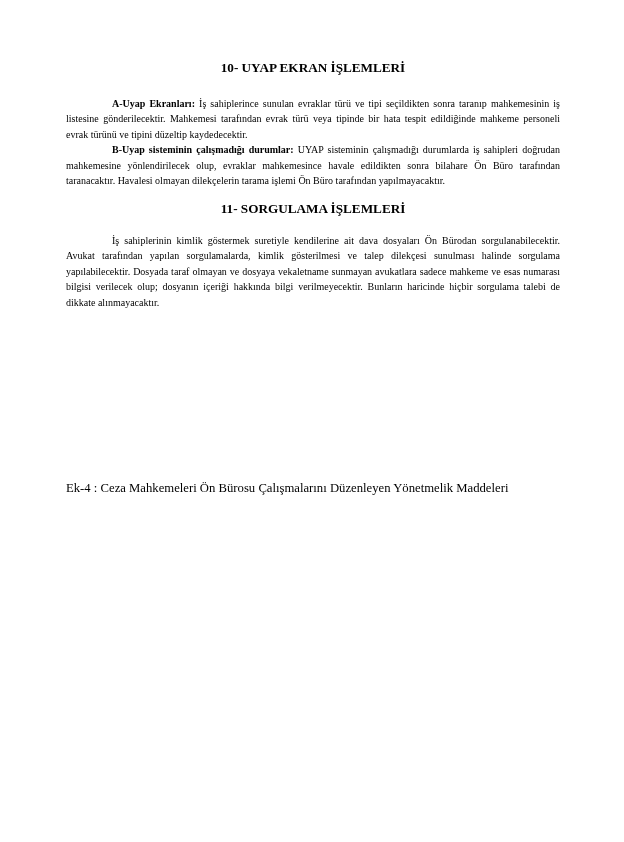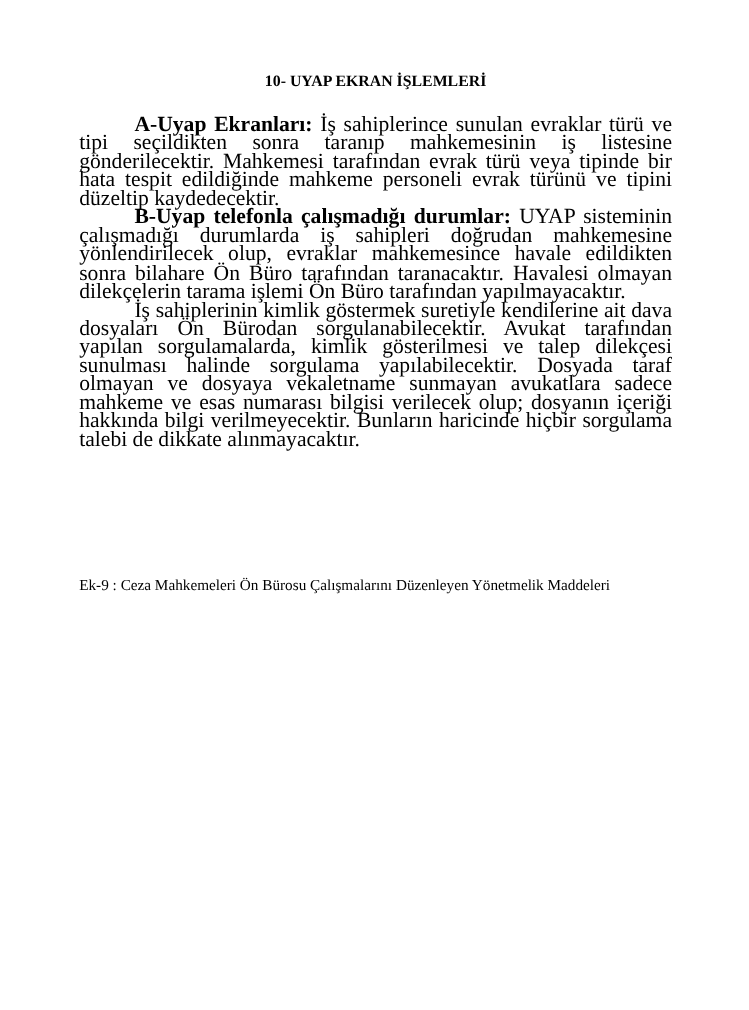--- a/index.html
+++ b/index.html
@@ -21,21 +21,21 @@
   .doc-heading {
     text-align: center;
     font-weight: bold;
     font-size: 13.2px;
     line-height: 15px;
     margin: 0;
   }
   .heading-10 { margin-bottom: 21px; }
   .heading-11 { margin-top: 12px; margin-bottom: 17px; }
   .para {
-    font-size: 18px;
+    font-size: 10px;
     line-height: 15.45px;
     text-align: justify;
     text-indent: 46px;
     margin: 0;
   }
   .bold { font-weight: bold; }
   .para-12 { margin-top: 18px; }
   .attachments {
     position: absolute;
     left: 66px;
@@ -94,30 +94,31 @@
 <body>
 
 <div class="page">
 
   <div class="content">
 
     <p class="doc-heading heading-10">10- UYAP EKRAN İŞLEMLERİ</p>
 
     <p class="para"><span class="bold">A-Uyap Ekranları:</span><span> İş sahiplerince sunulan evraklar türü ve tipi seçildikten sonra taranıp mahkemesinin iş listesine gönderilecektir. Mahkemesi tarafından evrak türü veya tipinde bir hata tespit edildiğinde mahkeme personeli evrak türünü ve tipini düzeltip kaydedecektir.</span></p>
 
-    <p class="para"><span class="bold">B-Uyap telefonla çalışmadığı durumlar:</span><span> UYAP sisteminin çalışmadığı durumlarda iş sahipleri doğrudan mahkemesine yönlendirilecek olup, evraklar mahkemesince havale edildikten sonra bilahare Ön Büro tarafından taranacaktır. Havalesi olmayan dilekçelerin tarama işlemi Ön Büro tarafından yapılmayacaktır.</span></p>
-
+    <p class="para"><span class="bold">B-Uyap sisteminin çalışmadığı durumlar:</span><span> UYAP sisteminin çalışmadığı durumlarda iş sahipleri doğrudan mahkemesine yönlendirilecek olup, evraklar mahkemesince havale edildikten sonra bilahare Ön Büro tarafından taranacaktır. Havalesi olmayan dilekçelerin tarama işlemi Ön Büro tarafından yapılmayacaktır.</span></p>
+
+    <p class="doc-heading heading-11">11- SORGULAMA İŞLEMLERİ</p>
 
     <p class="para">İş sahiplerinin kimlik göstermek suretiyle kendilerine ait dava dosyaları Ön Bürodan sorgulanabilecektir. Avukat tarafından yapılan sorgulamalarda, kimlik gösterilmesi ve talep dilekçesi sunulması halinde sorgulama yapılabilecektir. Dosyada taraf olmayan ve dosyaya vekaletname sunmayan avukatlara sadece mahkeme ve esas numarası bilgisi verilecek olup; dosyanın içeriği hakkında bilgi verilmeyecektir. Bunların haricinde hiçbir sorgulama talebi de dikkate alınmayacaktır.</p>
 
 
   </div>
 
   <div class="attachments">
-    <p class="attachment-item">Ek-9 : Ceza Mahkemeleri Ön Bürosu Çalışmalarını Düzenleyen Yönetmelik Maddeleri</p>
+    <p class="attachment-item">Ek-4 : Ceza Mahkemeleri Ön Bürosu Çalışmalarını Düzenleyen Yönetmelik Maddeleri</p>
   </div>
 
   <div class="page-number">5/8</div>
 
   <div class="qr" id="qr"><svg width="31" height="31" shape-rendering="crispEdges" fill="#000">
         <rect x="14.761904761904763" y="1.4761904761904763" width="1.4761904761904763" height="1.4761904761904763"></rect>
         <rect x="16.23809523809524" y="1.4761904761904763" width="1.4761904761904763" height="1.4761904761904763"></rect>
         <rect x="17.714285714285715" y="1.4761904761904763" width="1.4761904761904763" height="1.4761904761904763"></rect>
         <rect x="11.80952380952381" y="2.9523809523809526" width="1.4761904761904763" height="1.4761904761904763"></rect>
         <rect x="17.714285714285715" y="2.9523809523809526" width="1.4761904761904763" height="1.4761904761904763"></rect>

